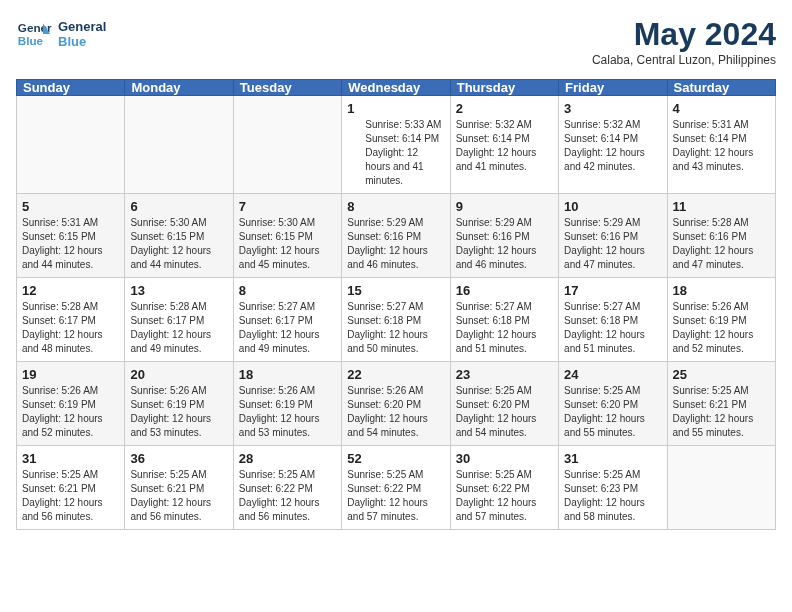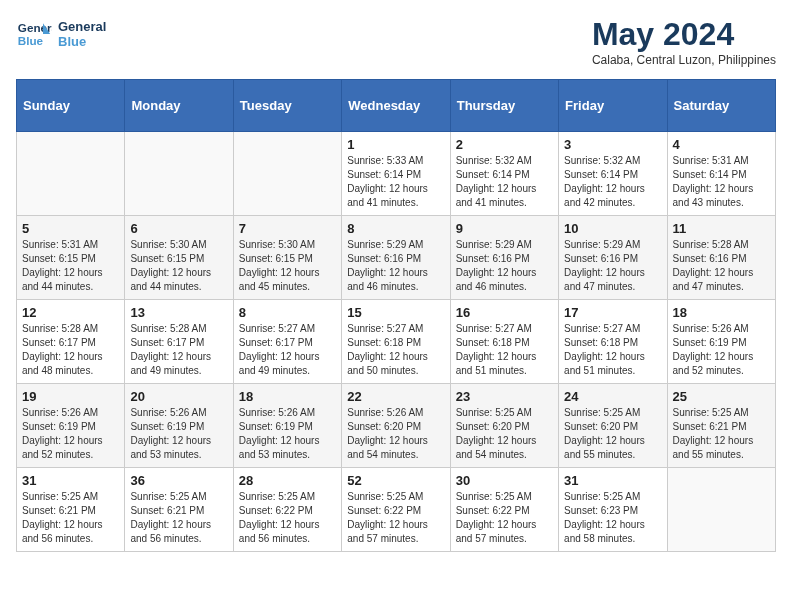--- a/index.html
+++ b/index.html
@@ -19,40 +19,41 @@
     .logo {
       display: flex;
       align-items: center;
       gap: 6px;
     }
     .logo-icon {
       width: 36px;
       height: 36px;
     }
     .title-block {
+      text-align: right;
     }
     .main-title {
       font-size: 32px;
       font-weight: bold;
       color: #1a3a5c;
     }
     .subtitle {
       font-size: 12px;
       color: #333;
     }
     table {
       width: 100%;
       border-collapse: collapse;
       table-layout: fixed;
     }
     th {
       background-color: #3a6db5;
       color: #fff;
       text-align: left;
-      padding: 18px 6px;
+      padding: 0 6px;
       font-size: 13px;
       font-weight: bold;
       border: 1px solid #2a5a9f;
     }
     td {
       border: 1px solid #ccc;
       vertical-align: top;
       padding: 5px 5px;
       font-size: 10.5px;
       color: #222;
@@ -109,21 +110,21 @@
         <th>Saturday</th>
       </tr>
   </thead>
   <tbody id="calendar-body">
   <tr>
         <td class="empty"></td>
         <td class="empty"></td>
         <td class="empty"></td>
         <td>
           <div class="day-number">1</div>
-          <div class="day-info" style="white-space: pre-line;">Sunrise: 5:33 AM
+          <div class="day-info" style="white-space: pre-line; margin-left: 18px;">Sunrise: 5:33 AM
 Sunset: 6:14 PM
 Daylight: 12 hours and 41 minutes.</div>
         </td>
         <td>
           <div class="day-number">2</div>
           <div class="day-info" style="white-space: pre-line;">Sunrise: 5:32 AM
 Sunset: 6:14 PM
 Daylight: 12 hours and 41 minutes.</div>
         </td>
         <td>

